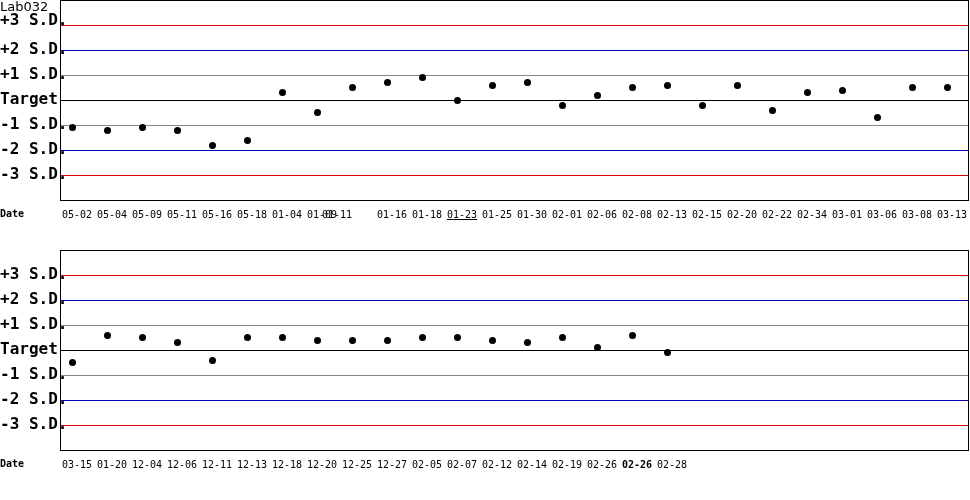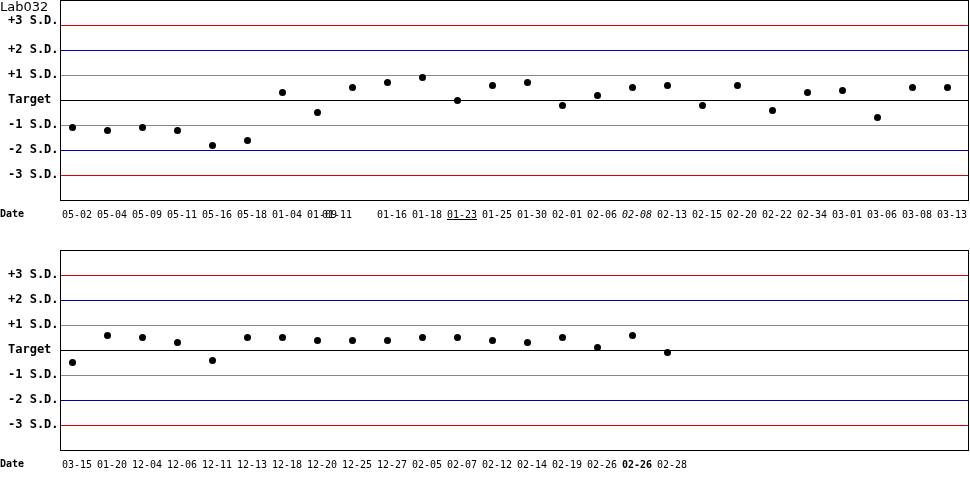--- a/index.html
+++ b/index.html
@@ -3,21 +3,21 @@
 <meta charset="utf-8">
 <style>
   html, body { margin: 0; padding: 0; background: #ffffff; }
   body { width: 970px; height: 500px; position: relative; overflow: hidden;
          font-family: "DejaVu Sans Mono", monospace; color: #000; }
   .title { position: absolute; left: 0; top: -1px; font-size: 13px; font-family: "DejaVu Sans", sans-serif; }
   .panel { position: absolute; left: 0; width: 970px; height: 230px; }
   .box { position: absolute; left: 60px; top: 0; width: 907px; height: 199px;
          border: 1px solid #000; box-sizing: content-box; }
   .hline { position: absolute; left: 0; width: 100%; height: 1px; }
-  .ylab { position: absolute; left: 8px; font-size: 12px; font-weight: bold;
+  .ylab { position: absolute; left: 0; font-size: 16px; font-weight: bold;
           font-family: "DejaVu Sans Mono", monospace; line-height: 12px; }
   .dot { position: absolute; width: 7px; height: 7px; border-radius: 50%;
          background: #000; margin-left: -3px; margin-top: -3px; }
   .xlab { position: absolute; font-size: 10px; line-height: 12px;
           font-family: "DejaVu Sans Mono", monospace; transform: translateX(-50%); white-space: nowrap; }
   .datelab { position: absolute; left: 0; font-size: 10px; font-weight: bold; line-height: 12px; }
 </style>
 </head>
 <body>
 
@@ -76,21 +76,21 @@
     <div class="xlab" style="left: 287px; top: 209px;">01-04</div>
     <div class="xlab" style="left: 322px; top: 209px;">01-09</div>
     <div class="xlab" style="left: 337px; top: 209px;">01-11</div>
     <div class="xlab" style="left: 392px; top: 209px;">01-16</div>
     <div class="xlab" style="left: 427px; top: 209px;">01-18</div>
     <div class="xlab" style="left: 462px; top: 209px; text-decoration: underline;">01-23</div>
     <div class="xlab" style="left: 497px; top: 209px;">01-25</div>
     <div class="xlab" style="left: 532px; top: 209px;">01-30</div>
     <div class="xlab" style="left: 567px; top: 209px;">02-01</div>
     <div class="xlab" style="left: 602px; top: 209px;">02-06</div>
-    <div class="xlab" style="left: 637px; top: 209px; font-style: italic;">02-08</div>
+    <div class="xlab" style="left: 637px; top: 209px;">02-08</div>
     <div class="xlab" style="left: 672px; top: 209px;">02-13</div>
     <div class="xlab" style="left: 707px; top: 209px;">02-15</div>
     <div class="xlab" style="left: 742px; top: 209px;">02-20</div>
     <div class="xlab" style="left: 777px; top: 209px;">02-22</div>
     <div class="xlab" style="left: 812px; top: 209px;">02-34</div>
     <div class="xlab" style="left: 847px; top: 209px;">03-01</div>
     <div class="xlab" style="left: 882px; top: 209px;">03-06</div>
     <div class="xlab" style="left: 917px; top: 209px;">03-08</div>
     <div class="xlab" style="left: 952px; top: 209px;">03-13</div>
   </div>

